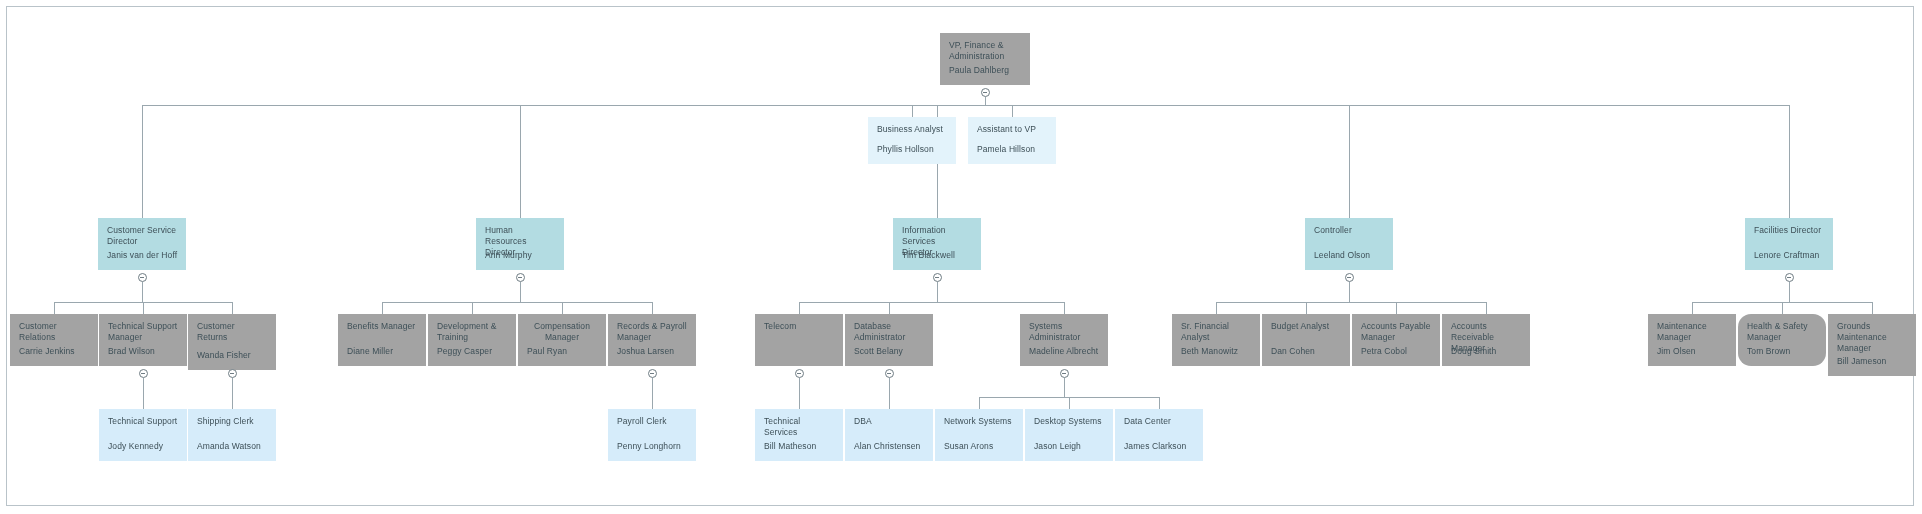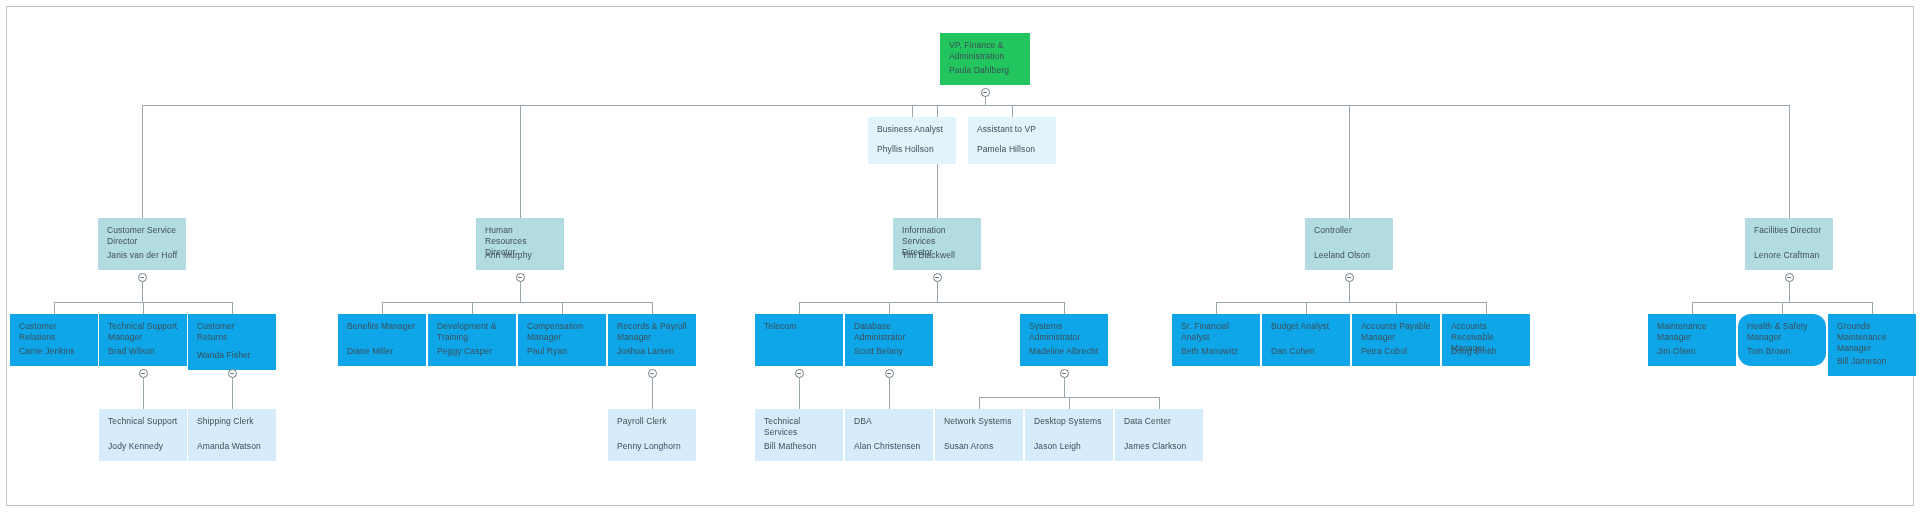--- a/index.html
+++ b/index.html
@@ -32,24 +32,24 @@
   .node .title{
     display:block;
     white-space:pre-line;
   }
   .node .person{
     display:block;
     position:absolute;
     left:9px;
     bottom:9px;
   }
-  .lvl-root{background:#22c55e;}
+  .lvl-root{background:#a3a3a3;}
   .lvl-staff{background:#e3f3fb;}
   .lvl-dir{background:#b3dce2;}
-  .lvl-mgr{background:#0ea5e9;}
+  .lvl-mgr{background:#a3a3a3;}
   .lvl-leaf{background:#d6ecfa;}
 
   .collapse{
     position:absolute;
     width:9px;height:9px;
     border:1px solid #6f7c83;
     border-radius:50%;
     background:#ffffff;
     box-sizing:border-box;
   }
@@ -179,21 +179,21 @@
       <div class="collapse" style="left: 227.5px; top: 369px;"></div>
       <div class="node lvl-mgr" style="left: 338px; top: 314px; width: 88px; height: 52px;">
         <span class="title">Benefits Manager</span>
         <span class="person">Diane Miller</span>
       </div>
       <div class="node lvl-mgr" style="left: 428px; top: 314px; width: 88px; height: 52px;">
         <span class="title">Development &amp;
 Training</span>
         <span class="person">Peggy Casper</span>
       </div>
-      <div class="node lvl-mgr" style="left: 518px; top: 314px; width: 88px; height: 52px;">
+      <div class="node lvl-mgr" style="left: 518px; top: 314px; width: 88px; height: 52px; text-align: center;">
         <span class="title">Compensation
 Manager</span>
         <span class="person">Paul Ryan</span>
       </div>
       <div class="node lvl-mgr" style="left: 608px; top: 314px; width: 88px; height: 52px;">
         <span class="title">Records &amp; Payroll
 Manager</span>
         <span class="person">Joshua Larsen</span>
       </div>
       <div class="collapse" style="left: 647.5px; top: 369px;"></div>

